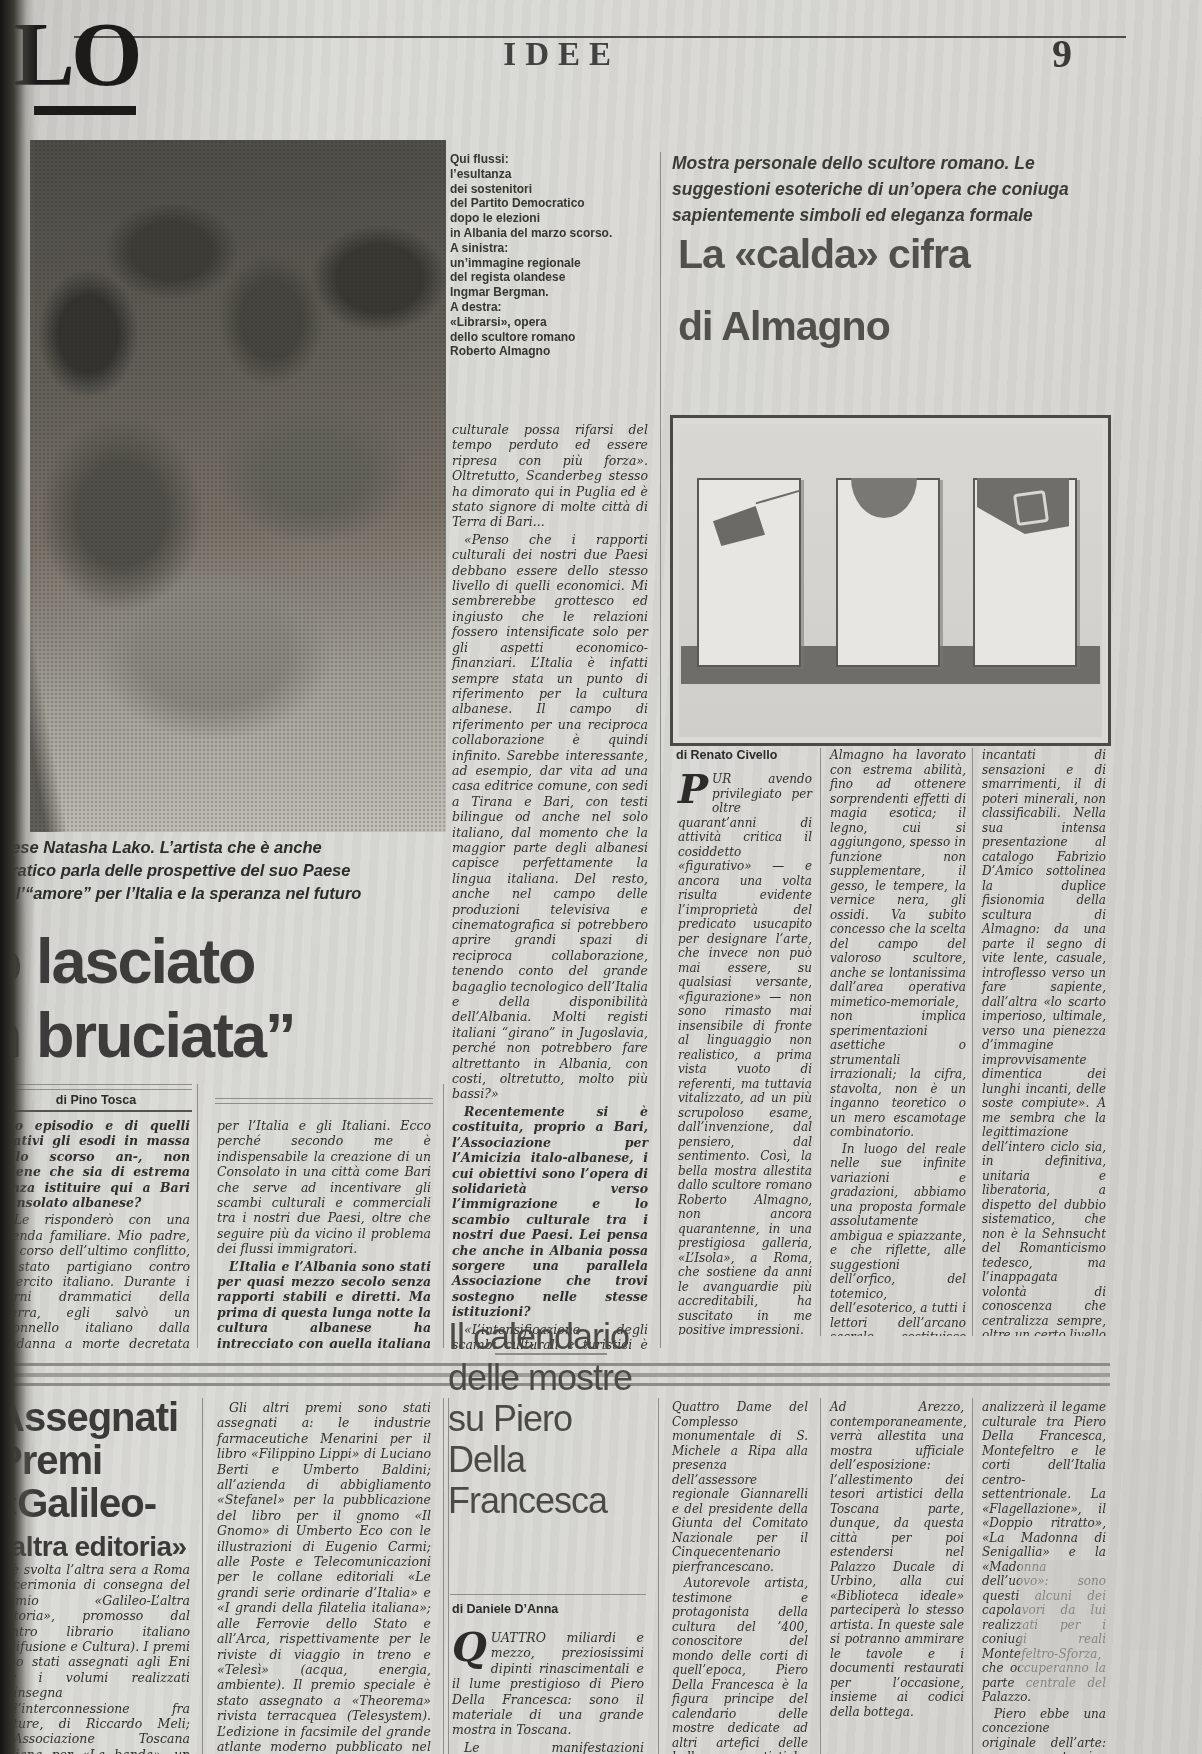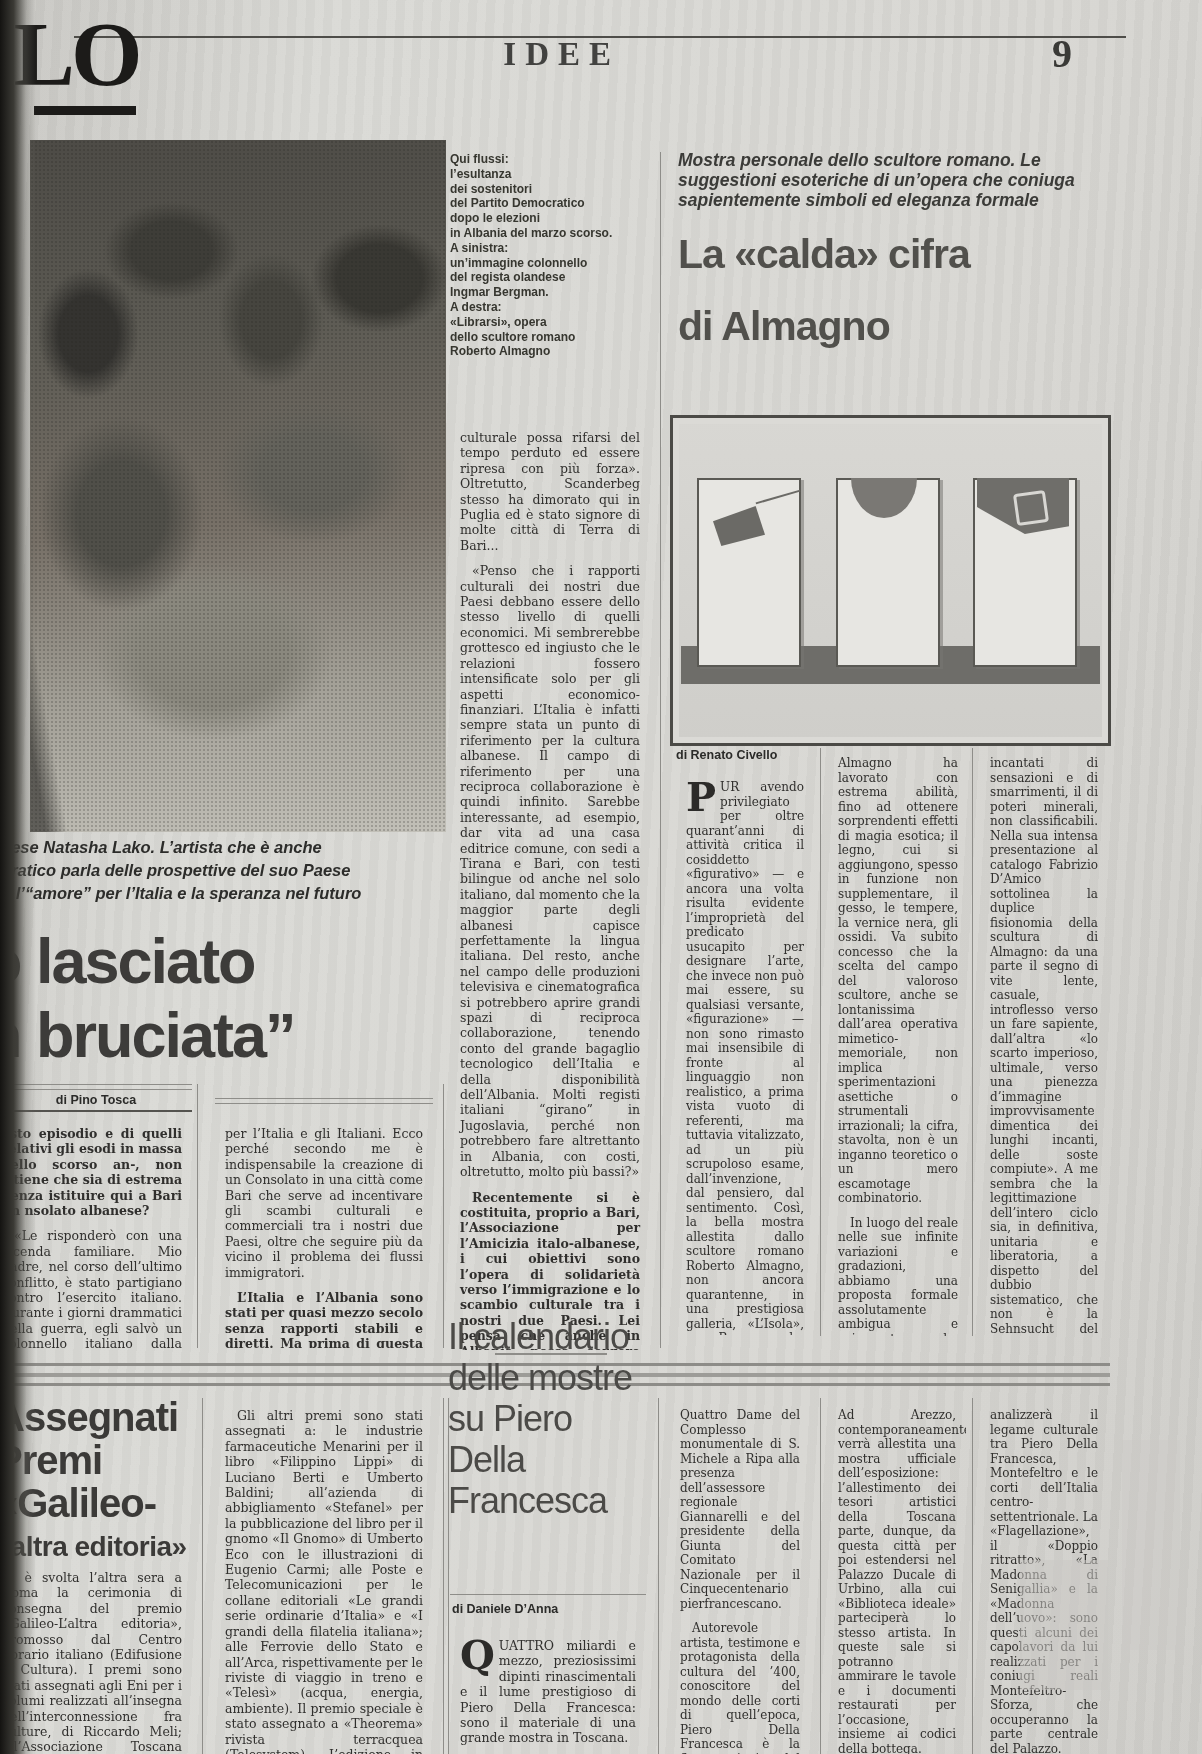--- a/index.html
+++ b/index.html
@@ -37,31 +37,31 @@
   .photo::after{content:"";position:absolute;inset:0;
     background-image:radial-gradient(rgba(35,34,31,.22) 1px,rgba(0,0,0,0) 1.4px);background-size:4px 4px;}
   .photo-caption{left:2px;top:836px;width:452px;font-family:"Liberation Sans",sans-serif;
     font-style:italic;font-weight:bold;font-size:16.5px;line-height:23px;color:#2c2c2a;}
   
   .feature-headline{left:-16px;top:924px;width:470px;font-family:"Liberation Sans",sans-serif;
     font-weight:bold;font-size:63px;line-height:74px;letter-spacing:-2px;color:#3d3c3a;}
   .byline{font-family:"Liberation Sans",sans-serif;font-weight:bold;font-size:12.5px;color:#2b2b29;}
   
   .body-col{position:absolute;font-size:12.5px;line-height:15.4px;text-align:justify;overflow:hidden;color:#302f2d;}
-  .body-col p{margin:10px;text-indent:12px;}
+  .body-col p{margin:2px;text-indent:12px;font-style:italic;}
   .body-col p.ni{text-indent:0;}
   .body-col p.b{font-weight:bold;}
   .small-col{font-size:12px;line-height:14.5px;}
   .dropcap{float:left;font-weight:bold;font-size:40px;line-height:33px;padding-right:4px;color:#2c2b29;}
   
   .strip-caption{left:450px;top:152px;width:200px;font-family:"Liberation Sans",sans-serif;
     font-weight:bold;font-size:12px;line-height:14.8px;color:#36362f;}
   
   .kicker{left:672px;top:150px;width:428px;font-family:"Liberation Sans",sans-serif;font-weight:bold;
-    font-style:italic;font-size:17.5px;line-height:20px;color:#3b3b38;margin-left:6px;}
+    font-style:italic;font-size:17.5px;line-height:26px;color:#3b3b38;}
   .almagno-headline{position:absolute;font-family:"Liberation Sans",sans-serif;font-weight:bold;
     font-size:41px;line-height:60px;letter-spacing:-1px;color:#51504c;}
   .artwork{left:670px;top:415px;width:435px;height:325px;border:3px solid #4b4a46;
     background:linear-gradient(180deg,#d8d7d3,#cfceca);box-shadow:inset 0 0 0 6px #dbdad6;}
   .panel{position:absolute;top:60px;width:100px;height:185px;background:#e7e6e2;
     border:2px solid #5a5954;box-shadow:3px 2px 0 rgba(120,119,114,.55);}
   .artwork-band{position:absolute;left:8px;right:8px;top:228px;height:38px;background:#6e6d69;}
   .wedge{position:absolute;top:26px;left:14px;width:52px;height:40px;background:#6b6a66;
     clip-path:polygon(0 38%,82% 0,100% 72%,16% 100%);}
   .wedge-line{position:absolute;top:16px;left:56px;width:46px;height:2px;background:#6b6a66;
@@ -130,21 +130,21 @@
   <div class="rule" style="left:495px;top:1353px;width:112px;height:2px;"></div>
 
   <div class="abs strip-caption">
     <div>Qui flussi:</div>
     <div>l’esultanza</div>
     <div>dei sostenitori</div>
     <div>del Partito Democratico</div>
     <div>dopo le elezioni</div>
     <div>in Albania del marzo scorso.</div>
     <div>A sinistra:</div>
-    <div>un’immagine colonnello</div>
+    <div>un’immagine regionale</div>
     <div>del regista olandese</div>
     <div>Ingmar Bergman.</div>
     <div>A destra:</div>
     <div>«Librarsi», opera</div>
     <div>dello scultore romano</div>
     <div>Roberto Almagno</div>
   </div>
 
   <div class="abs kicker">Mostra personale dello scultore romano. Le suggestioni esoteriche di un’opera che coniuga sapientemente simboli ed eleganza formale</div>
   <div class="almagno-headline" style="left:678px;top:224px;">La «calda» cifra</div>

